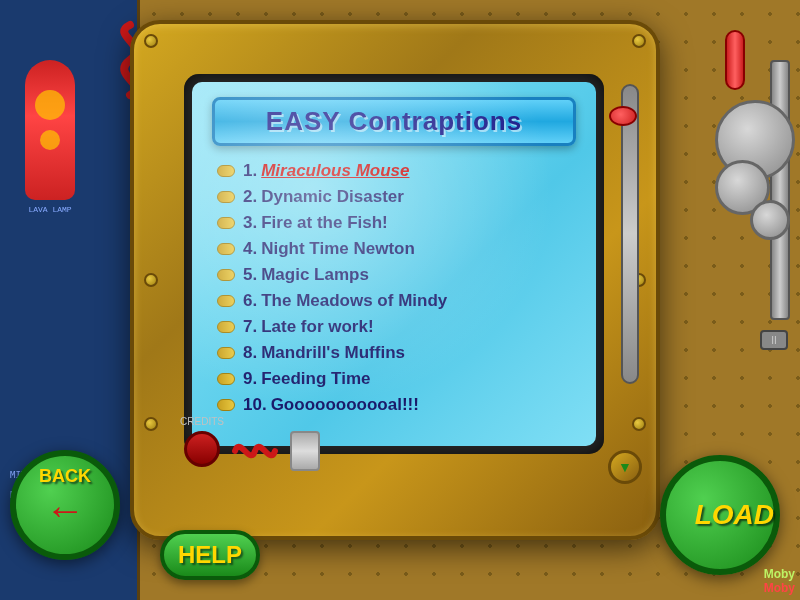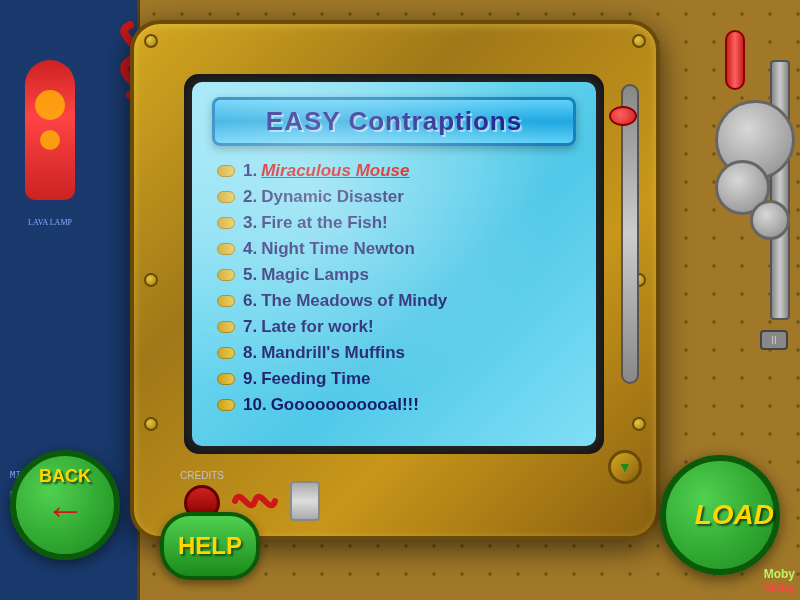--- a/index.html
+++ b/index.html
@@ -60,22 +60,22 @@
       overflow: hidden;
     }
     .lava-blob {
       position: absolute;
       background: rgba(255,200,0,0.7);
       border-radius: 50%;
     }
     .lava-label {
       color: #88aaff;
       font-size: 8px;
-      margin-top: 18px;
-      font-family: Liberation Serif, serif;
+      margin-top: 5px;
+      font-family: Liberation Mono, monospace;
     }
     .rocket-icon {
       position: absolute;
       bottom: 20px;
       left: 10px;
       color: #88aaff;
       font-size: 9px;
       font-family: monospace;
     }
 
@@ -301,21 +301,21 @@
     }
 
     
     .tv-bottom {
       position: absolute;
       bottom: 15px;
       left: 50px;
       width: 420px;
       height: 90px;
       display: flex;
-      align-items: flex-end;
+      align-items: flex-start;
       gap: 10px;
     }
     .credits-btn {
       flex: 0 0 auto;
       background: linear-gradient(to bottom, #cc2020, #880000);
       border-radius: 50%;
       width: 36px;
       height: 36px;
       border: 3px solid #660000;
       cursor: pointer;
@@ -391,21 +391,21 @@
       position: absolute;
       top: 10px;
     }
 
     
     .help-btn {
       position: absolute;
       left: 160px;
       bottom: 20px;
       width: 100px;
-      height: 68px;
+      height: 50px;
       background: linear-gradient(to bottom, #50d050, #1a8a1a);
       border-radius: 30px;
       border: 4px solid #0a5a0a;
       display: flex;
       align-items: center;
       justify-content: center;
       cursor: pointer;
       box-shadow: 0 4px 10px rgba(0,0,0,0.4);
     }
     .help-label {

